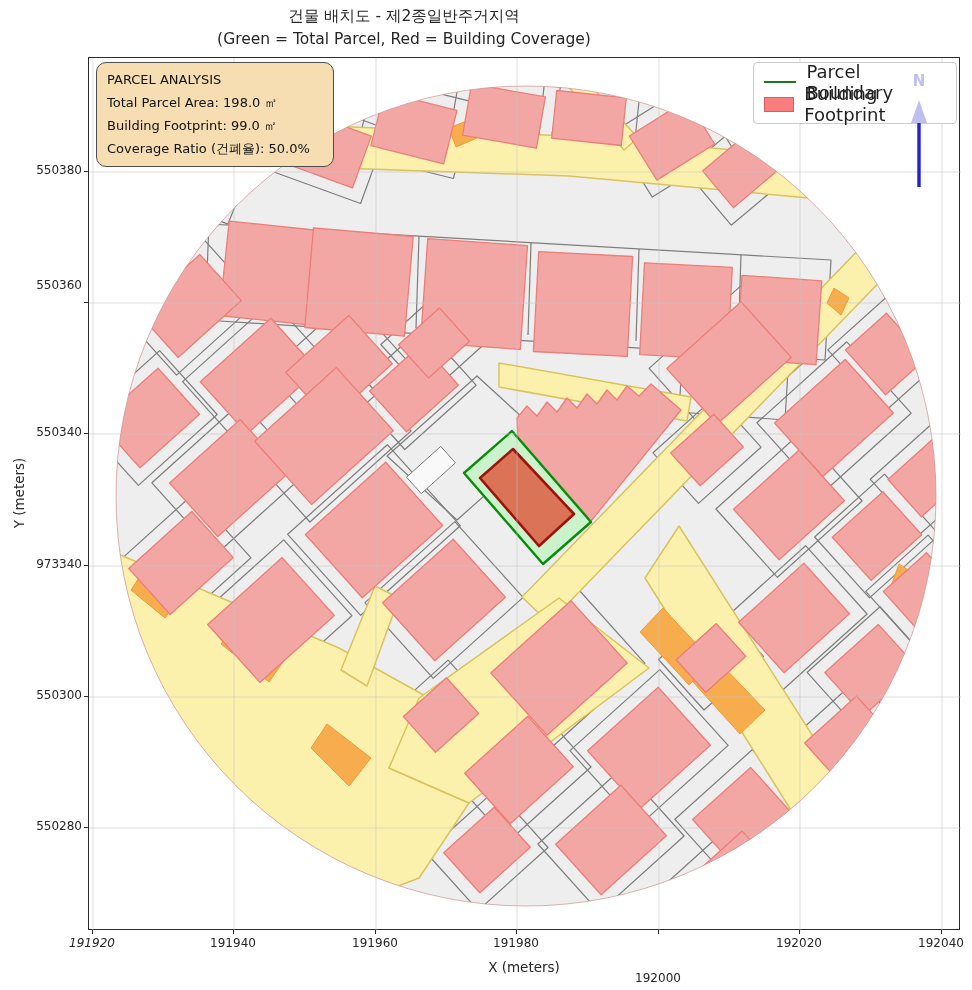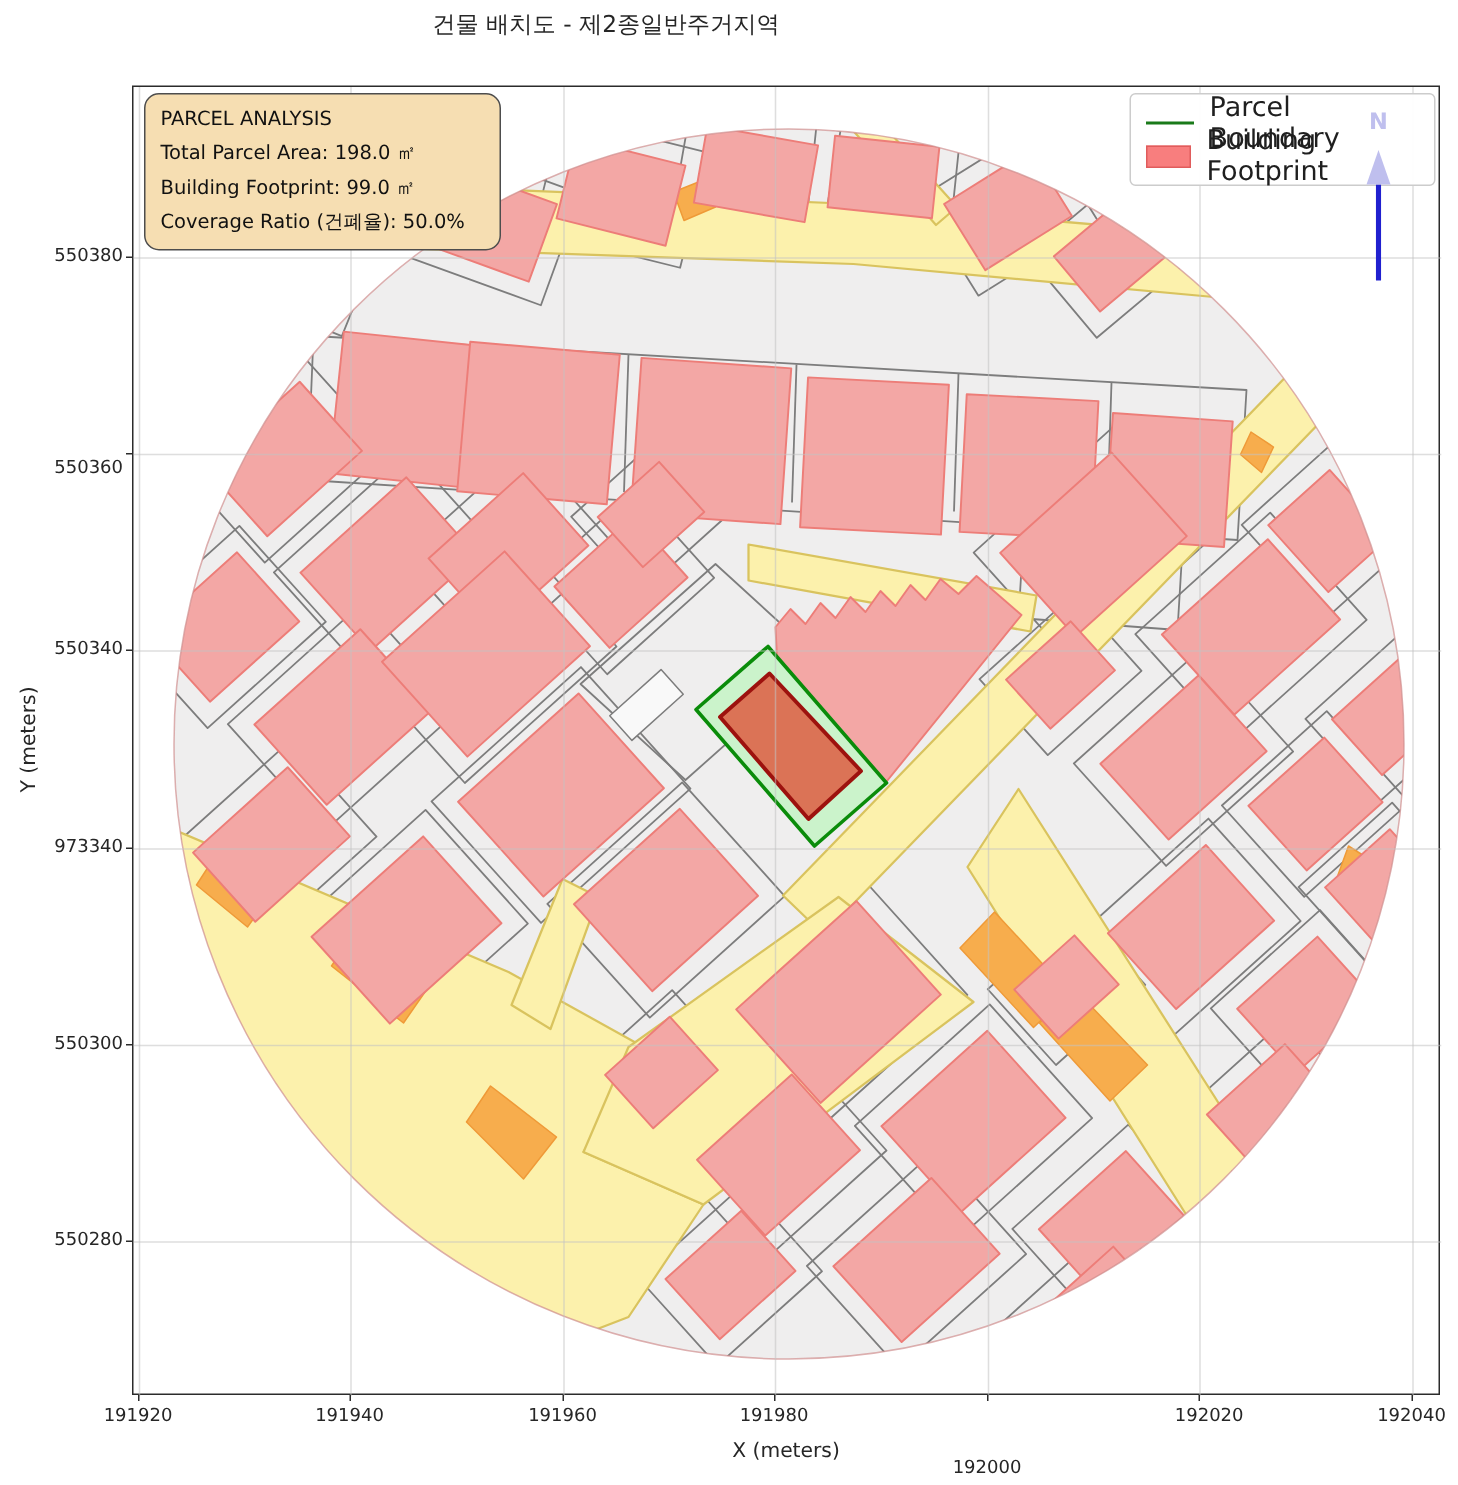--- a/index.html
+++ b/index.html
@@ -28,20 +28,21 @@
            padding:5px 10px 6px 10px;z-index:4;}
   .infobox div{font-size:13px;line-height:23px;color:#111;white-space:nowrap;}
   .north{position:absolute;left:901px;top:55px;z-index:6;}
 </style>
 </head>
 <body>
 
 <div class="fig">
   <div class="title">
     <div>건물 배치도 - 제2종일반주거지역</div>
+    <div>(Green = Total Parcel, Red = Building Coverage)</div>
   </div>
 
   <div class="plot">
     <svg id="map-svg" width="872" height="873" viewBox="0 0 872 873">
         <defs>
           <clipPath id="cc">
             <circle cx="437" cy="438" r="410"></circle>
           </clipPath>
         </defs>
         <g clip-path="url(#cc)">
@@ -198,37 +199,37 @@
       <span class="lab">Building Footprint</span>
     </div>
   </div>
 
   <svg class="north" width="38" height="140">
     <line x1="18" y1="68" x2="18" y2="132" stroke="#2020cf" stroke-width="3.4"></line>
     <polygon points="10,68 26,68 18,45" fill="#bfbfee"></polygon>
     <text x="18" y="31" text-anchor="middle" font-size="15" font-weight="bold" fill="#bfbfee">N</text>
   </svg>
 <div class="tickmark" style="left: 92px; top: 930px; width: 1.3px; height: 4px;"></div>
-    <div class="xtick" style="left: 62px;">191920</div>
+    <div class="xtick" style="left: 62px; font-style: italic;">191920</div>
     <div class="tickmark" style="left: 233px; top: 930px; width: 1.3px; height: 4px;"></div>
     <div class="xtick" style="left: 203px;">191940</div>
     <div class="tickmark" style="left: 375px; top: 930px; width: 1.3px; height: 4px;"></div>
     <div class="xtick" style="left: 345px;">191960</div>
     <div class="tickmark" style="left: 516px; top: 930px; width: 1.3px; height: 4px;"></div>
     <div class="xtick" style="left: 486px;">191980</div>
     <div class="tickmark" style="left: 658px; top: 930px; width: 1.3px; height: 4px;"></div>
     <div class="xtick" style="left: 628px; margin-top: 35px;">192000</div>
     <div class="tickmark" style="left: 799px; top: 930px; width: 1.3px; height: 4px;"></div>
-    <div class="xtick" style="left: 769px; text-align: right;">192020</div>
+    <div class="xtick" style="left: 769px;">192020</div>
     <div class="tickmark" style="left: 941px; top: 930px; width: 1.3px; height: 4px;"></div>
     <div class="xtick" style="left: 911px;">192040</div>
     <div class="tickmark" style="left: 84px; top: 171px; width: 4px; height: 1.3px;"></div>
     <div class="ytick" style="top: 163px;">550380</div>
     <div class="tickmark" style="left: 84px; top: 302px; width: 4px; height: 1.3px;"></div>
-    <div class="ytick" style="top: 304px;">550360</div>
+    <div class="ytick" style="top: 278px;">550360</div>
     <div class="tickmark" style="left: 84px; top: 433px; width: 4px; height: 1.3px;"></div>
     <div class="ytick" style="top: 425px;">550340</div>
     <div class="tickmark" style="left: 84px; top: 565px; width: 4px; height: 1.3px;"></div>
     <div class="ytick" style="top: 557px;">973340</div>
     <div class="tickmark" style="left: 84px; top: 696px; width: 4px; height: 1.3px;"></div>
     <div class="ytick" style="top: 688px;">550300</div>
     <div class="tickmark" style="left: 84px; top: 827px; width: 4px; height: 1.3px;"></div>
     <div class="ytick" style="top: 819px;">550280</div>
   </div>
 

